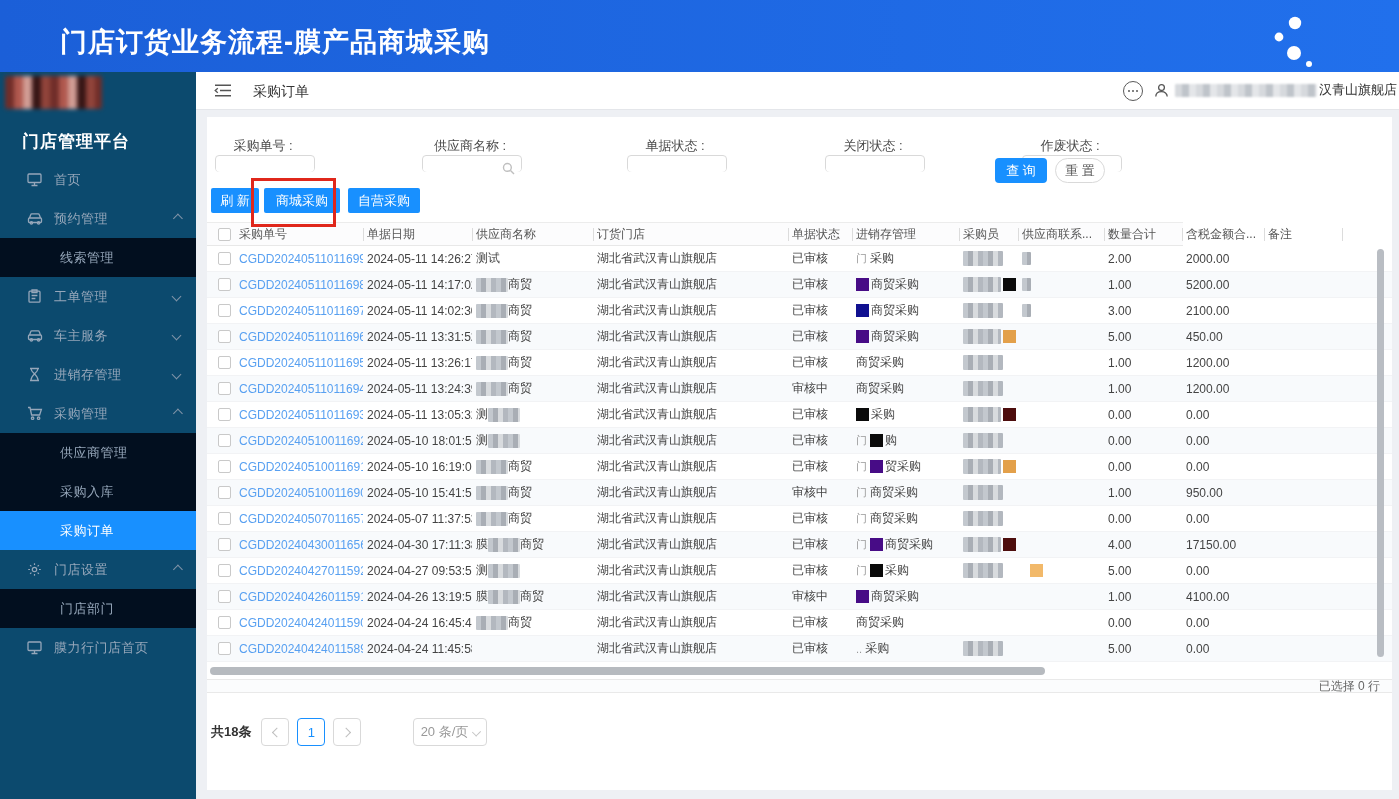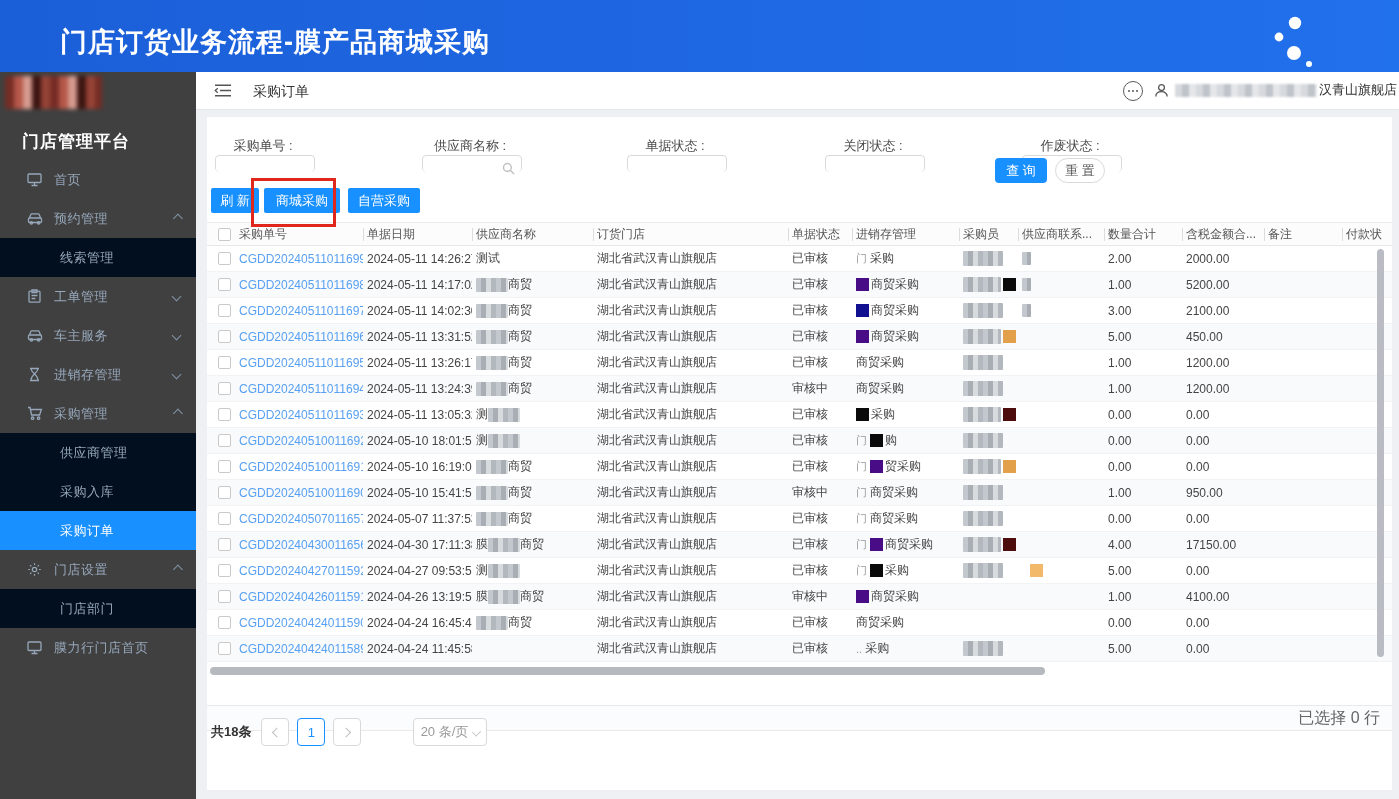--- a/index.html
+++ b/index.html
@@ -9,21 +9,21 @@
   
   .banner { position:absolute; left:0; top:0; width:1399px; height:72px;
     background:linear-gradient(90deg,#1b5fd8,#2170ec); }
   .banner-title { position:absolute; left:60px; top:24px; color:#fff;
     font-size:27px; font-weight:700; letter-spacing:1px; }
   .kingdee { position:absolute; right:48px; top:12px; display:flex; align-items:center;flex-direction:column; }
   .kingdee-text { color:#fff; font-size:29px; font-weight:800; font-style:italic; letter-spacing:.5px; }
 
   
   .sidebar { position:absolute; left:0; top:72px; width:196px; height:727px;
-    background:#404040; color:#96a7ba; }
+    background:#0c4a6e; color:#96a7ba; }
   .side-logo { position:absolute; left:5px; top:4px; width:97px; height:33px; border-radius:2px;
     background:
       repeating-linear-gradient(90deg,#7c2b22 0 9px,#c25a4b 9px 18px,#e8a79a 18px 27px,#3c100c 27px 36px,#a04436 36px 45px);
     filter:blur(2px); opacity:.9; }
   .platform-title { position:absolute; left:22px; top:58px; color:#fff; font-size:17px; font-weight:700; letter-spacing:1px; }
   .menu { position:absolute; left:0; top:88px; width:196px; }
   .menu-item { height:39px; display:flex; align-items:center; padding:0 16px 0 27px;
     font-size:13px; cursor:pointer; position:relative; }
   .menu-item .mi-icon { width:16px; height:16px; margin-right:11px; flex:0 0 16px; display:flex; align-items:center; }
   .menu-item .mi-label { flex:1; letter-spacing:.5px; }
@@ -68,21 +68,21 @@
   .btn-refresh { left:4px;  width:48px; }
   .btn-mall    { left:57px; width:76px; }
   .btn-self    { left:141px; width:72px; }
 
   .red-rect { position:absolute; left:44px; top:61px; width:85px; height:49px;
     border:3px solid #e0271b; z-index:6; pointer-events:none; }
 
   
   .tbl-head, .tbl-row { display:grid;
     grid-template-columns:28px 128px 109px 121px 195px 64px 107px 59px 86px 78px 82px 78px minmax(0,1fr); }
-  .tbl-head { position:absolute; left:0; top:105px; width:1185px; height:24px;
+  .tbl-head { position:absolute; left:0; top:105px; width:976px; height:24px;
     background:#fcfcfd; border-top:1px solid #ececec; border-bottom:1px solid #e8e8e8;
     font-size:12px; color:#555; }
   .tbl-head .hcell { display:flex; align-items:center; padding-left:4px; position:relative; overflow:hidden; white-space:nowrap; }
   .tbl-head .hcell:nth-child(n+3)::before { content:""; position:absolute; left:0; top:5px; width:1px; height:13px; background:#dcdcdc; }
   .tbl-body { position:absolute; left:0; top:129px; width:1185px; }
   .tbl-row { height:26px; font-size:12px; color:#444; border-bottom:1px solid #f2f3f5; background:#fff; }
   .tbl-row:nth-child(even) { background:#f8fafc; }
   .cell { display:flex; align-items:center; padding-left:4px; overflow:hidden; white-space:nowrap; }
   .order-link { color:#58a0f1; cursor:pointer; }
   .cb { width:13px; height:13px; border:1px solid #c9c9c9; border-radius:2px; background:#fff;
@@ -91,24 +91,24 @@
     background:repeating-linear-gradient(90deg,#c3c8ce 0 5px,#a9aeb5 5px 10px,#d8dbde 10px 15px,#b3b8bf 15px 20px);
     filter:blur(.7px); }
   .sq { display:inline-block; width:13px; height:13px; margin-right:2px; flex:0 0 13px; }
   .biz-pre { color:#999; font-size:11px; margin-right:3px; }
 
   .vscroll { position:absolute; left:1170px; top:132px; width:7px; height:408px;
     background:#b9bdc3; border-radius:4px; cursor:pointer; }
   .hscroll-track { position:absolute; left:0; top:549px; width:1185px; height:10px; background:#fff; }
   .hscroll-thumb { position:absolute; left:3px; top:1px; width:835px; height:8px; background:#b6babf; border-radius:4px; cursor:pointer; }
 
-  .sel-footer { position:absolute; left:0; top:588px; width:1185px; height:26px; background:#fbfcfd;
+  .sel-footer { position:absolute; left:0; top:562px; width:1185px; height:14px; background:#fbfcfd;
     border-top:1px solid #e9e9e9; border-bottom:1px solid #e9e9e9;
     display:flex; align-items:center; justify-content:flex-end; padding-right:12px;
-    font-size:16px; color:#666; }
+    font-size:12px; color:#666; }
 
   
   .pager { position:absolute; left:4px; top:601px; display:flex; align-items:center; font-size:13px; color:#333; }
   .pager .total { font-weight:700; margin-right:10px; }
   .pg-btn { width:28px; height:28px; border:1px solid #d9d9d9; border-radius:4px; background:#fff;
     display:flex; align-items:center; justify-content:center; margin-right:8px; cursor:pointer; }
   .pg-btn .chev { border-color:#bfbfbf; }
   .pg-btn .chev.left { transform:rotate(45deg) translate(1px,-1px); }
   .pg-btn .chev.right { transform:rotate(-135deg) translate(1px,-1px); }
   .pg-cur { border-color:#1890ff; color:#1890ff; font-size:13px; }

